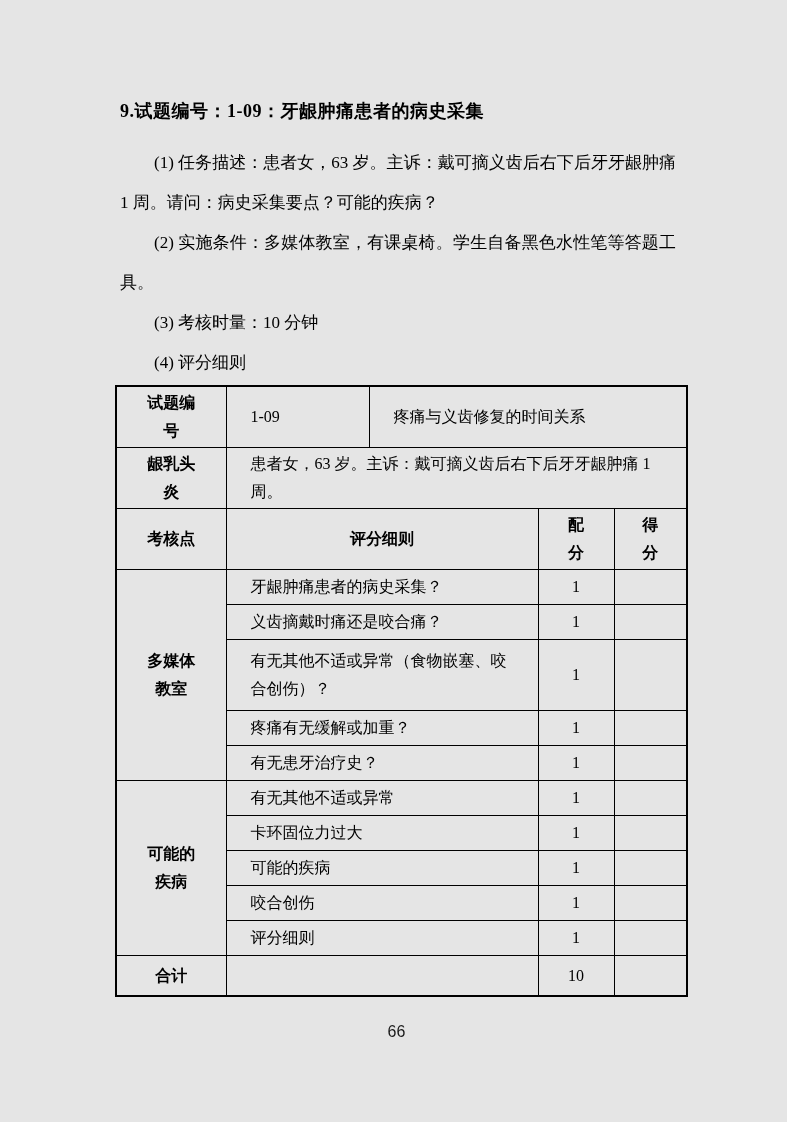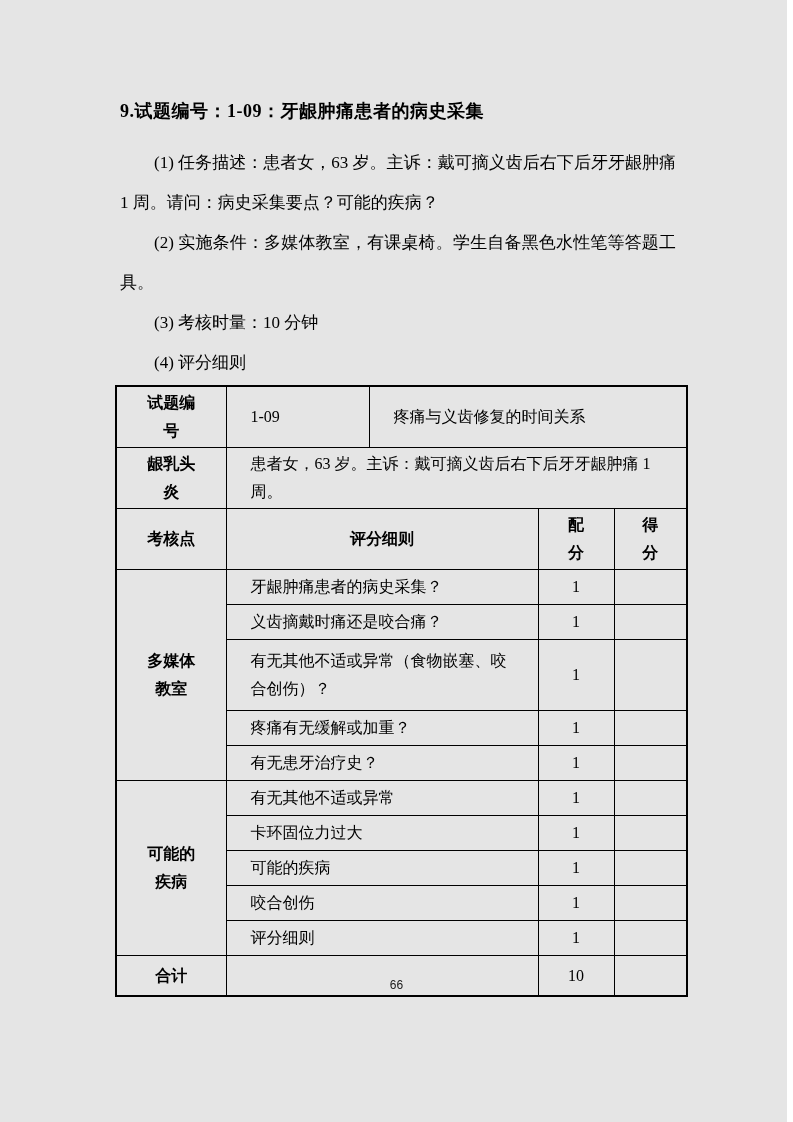--- a/index.html
+++ b/index.html
@@ -64,24 +64,24 @@
   td.c-center {
     text-align: center;
   }
   tr.r-hdr  > td { height: 30px; }
   tr.r-item > td { height: 30px; }
   tr.r-tall > td { height: 66px; }
   tr.r-total> td { height: 35px; }
   .page-num {
     position: absolute;
     left: 0;
-    top: 978px;
+    top: 1023px;
     width: 793px;
     text-align: center;
-    font-size: 12px;
+    font-size: 16px;
     font-family: "Liberation Sans", "DejaVu Sans", sans-serif;
     color: #1a1a1a;
   }
 </style>
 </head>
 <body>
 
 <div class="page">
 
   <div class="doc-title">9.试题编号：1-09：牙龈肿痛患者的病史采集</div>

